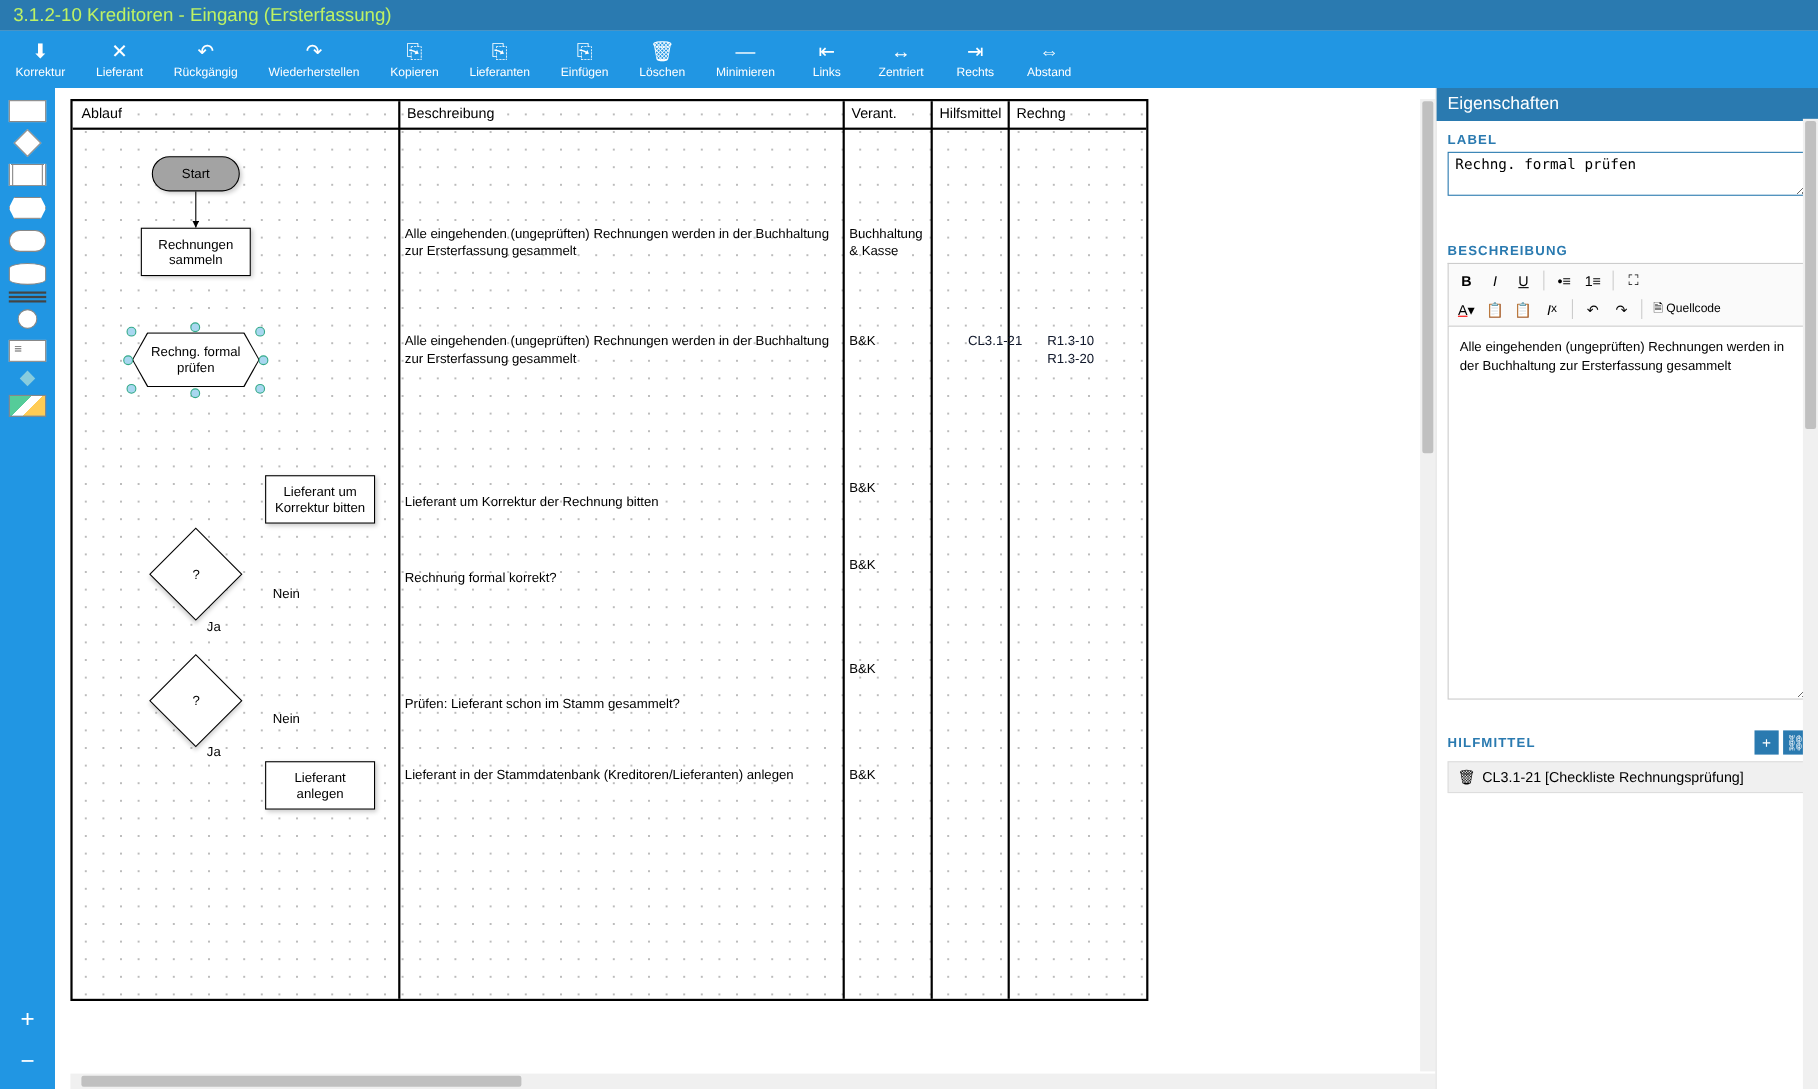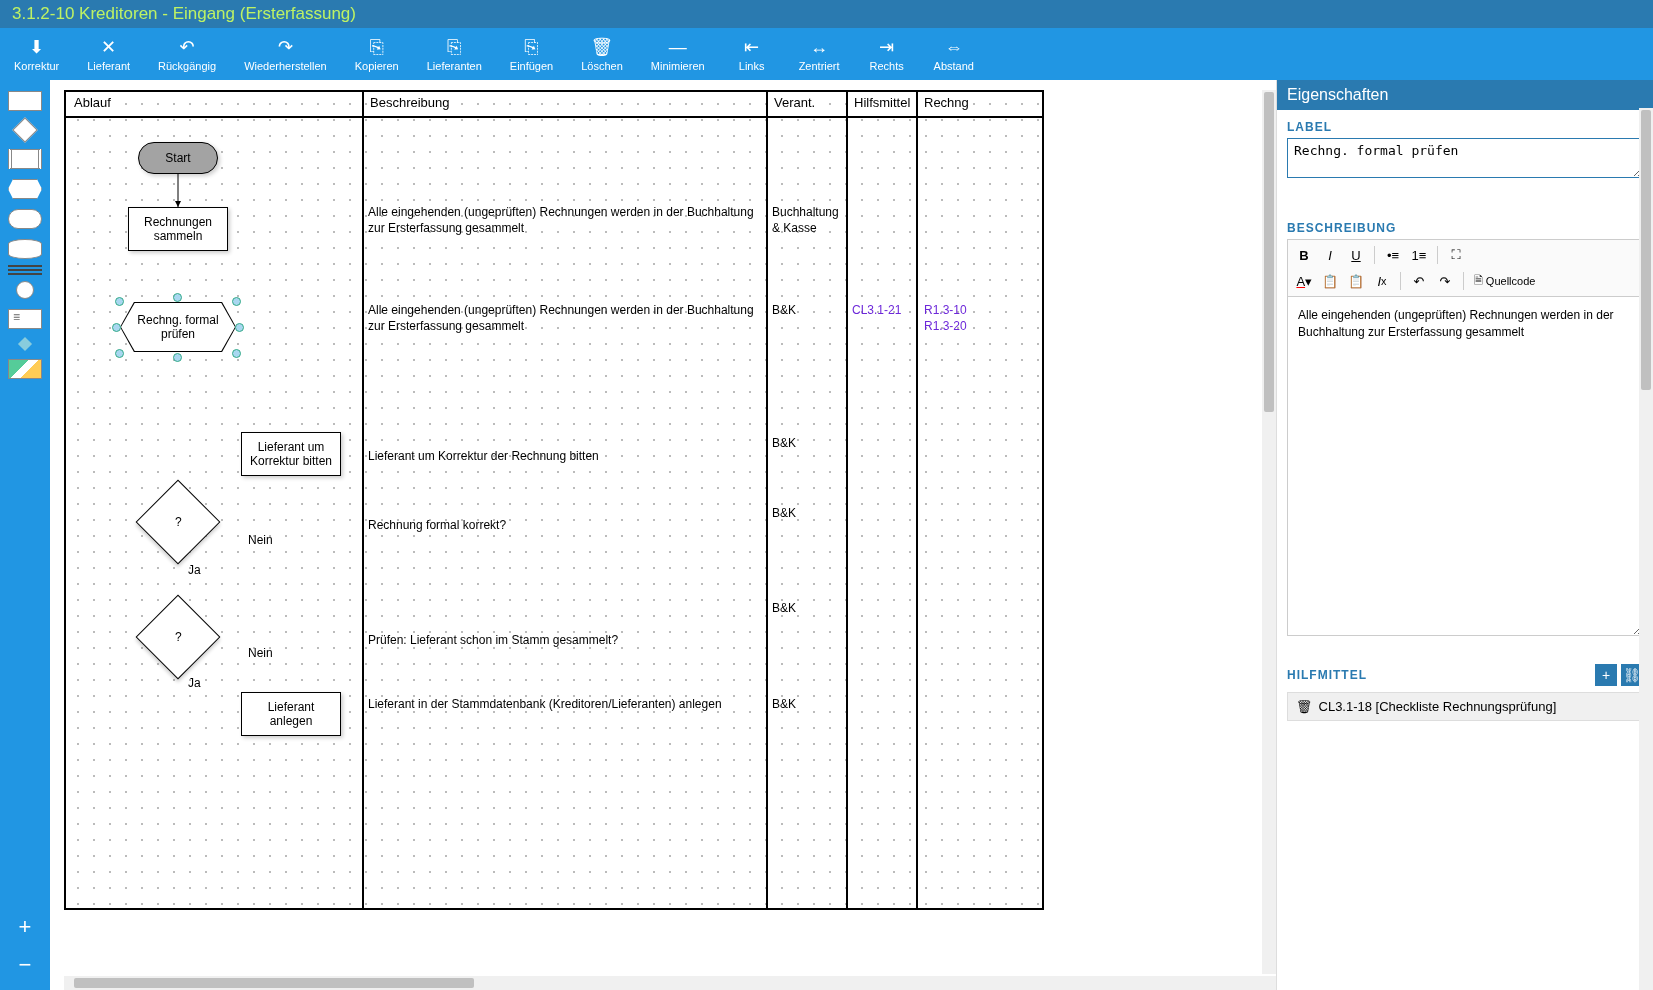--- a/index.html
+++ b/index.html
@@ -60,24 +60,24 @@
 .node.diamond span { transform: rotate(-45deg); }
 
 
 .sel-handle { position: absolute; width: 9px; height: 9px; background: #a9d7f0; border: 1px solid #3a8; border-radius: 50%; }
 
 
 svg.arrows { position: absolute; inset: 0; pointer-events: none; }
 
 
 .cell { position: absolute; font-size: 12px; color: #000; line-height: 1.35; }
-.cell.link { color: #6d28d9; }
-
-
-.right { width: 377px; border-left: 1px solid #ddd; display: flex; flex-direction: column; background: #fff; position: relative; }
+.cell.link { color: #0f172a; margin-left: 28px; }
+
+
+.right { width: 348px; border-left: 1px solid #ddd; display: flex; flex-direction: column; background: #fff; position: relative; }
 .right-header { background: #2a7ab0; color: #fff; padding: 6px 10px; font-size: 16px; }
 .right-body { padding: 10px; flex: 1; overflow: auto; }
 .field-label { color: #2a7ab0; font-size: 12px; font-weight: bold; letter-spacing: 1px; margin-bottom: 4px; text-transform: uppercase; }
 .label-input { width: 100%; border: 1px solid #2a7ab0; padding: 4px 6px; font-size: 13px; resize: both; min-height: 20px; }
 .section-gap { height: 40px; }
 .rte-toolbar { border: 1px solid #ccc; border-bottom: none; padding: 4px; display: flex; flex-wrap: wrap; gap: 2px; align-items: center; background: #fafafa; }
 .rte-btn { width: 24px; height: 22px; display: flex; align-items: center; justify-content: center; cursor: pointer; font-size: 13px; border: 1px solid transparent; }
 .rte-sep { width: 1px; height: 18px; background: #ccc; margin: 0 4px; }
 .rte-src { font-size: 11px; padding: 0 4px; cursor: pointer; display: flex; align-items: center; gap: 3px; }
 .rte-editor { border: 1px solid #ccc; min-height: 340px; padding: 10px; font-size: 12px; line-height: 1.4; resize: both; overflow: auto; }
@@ -330,20 +330,20 @@
 
       <div class="hilfmittel-row">
         <div class="field-label" style="margin:0">Hilfmittel</div>
         <div class="hilfmittel-btns">
           <div class="hilf-btn">+</div>
           <div class="hilf-btn">⛓</div>
         </div>
       </div>
       <div class="hilf-item">
         <span>🗑</span>
-        <span>CL3.1-18 [Checkliste Rechnungsprüfung]</span>
+        <span>CL3.1-21 [Checkliste Rechnungsprüfung]</span>
       </div>
     </div>
     <div class="right-scroll">
         <div class="right-scroll-thumb"></div>
       </div>
   </div>
 </div>
 
 </body></html>

